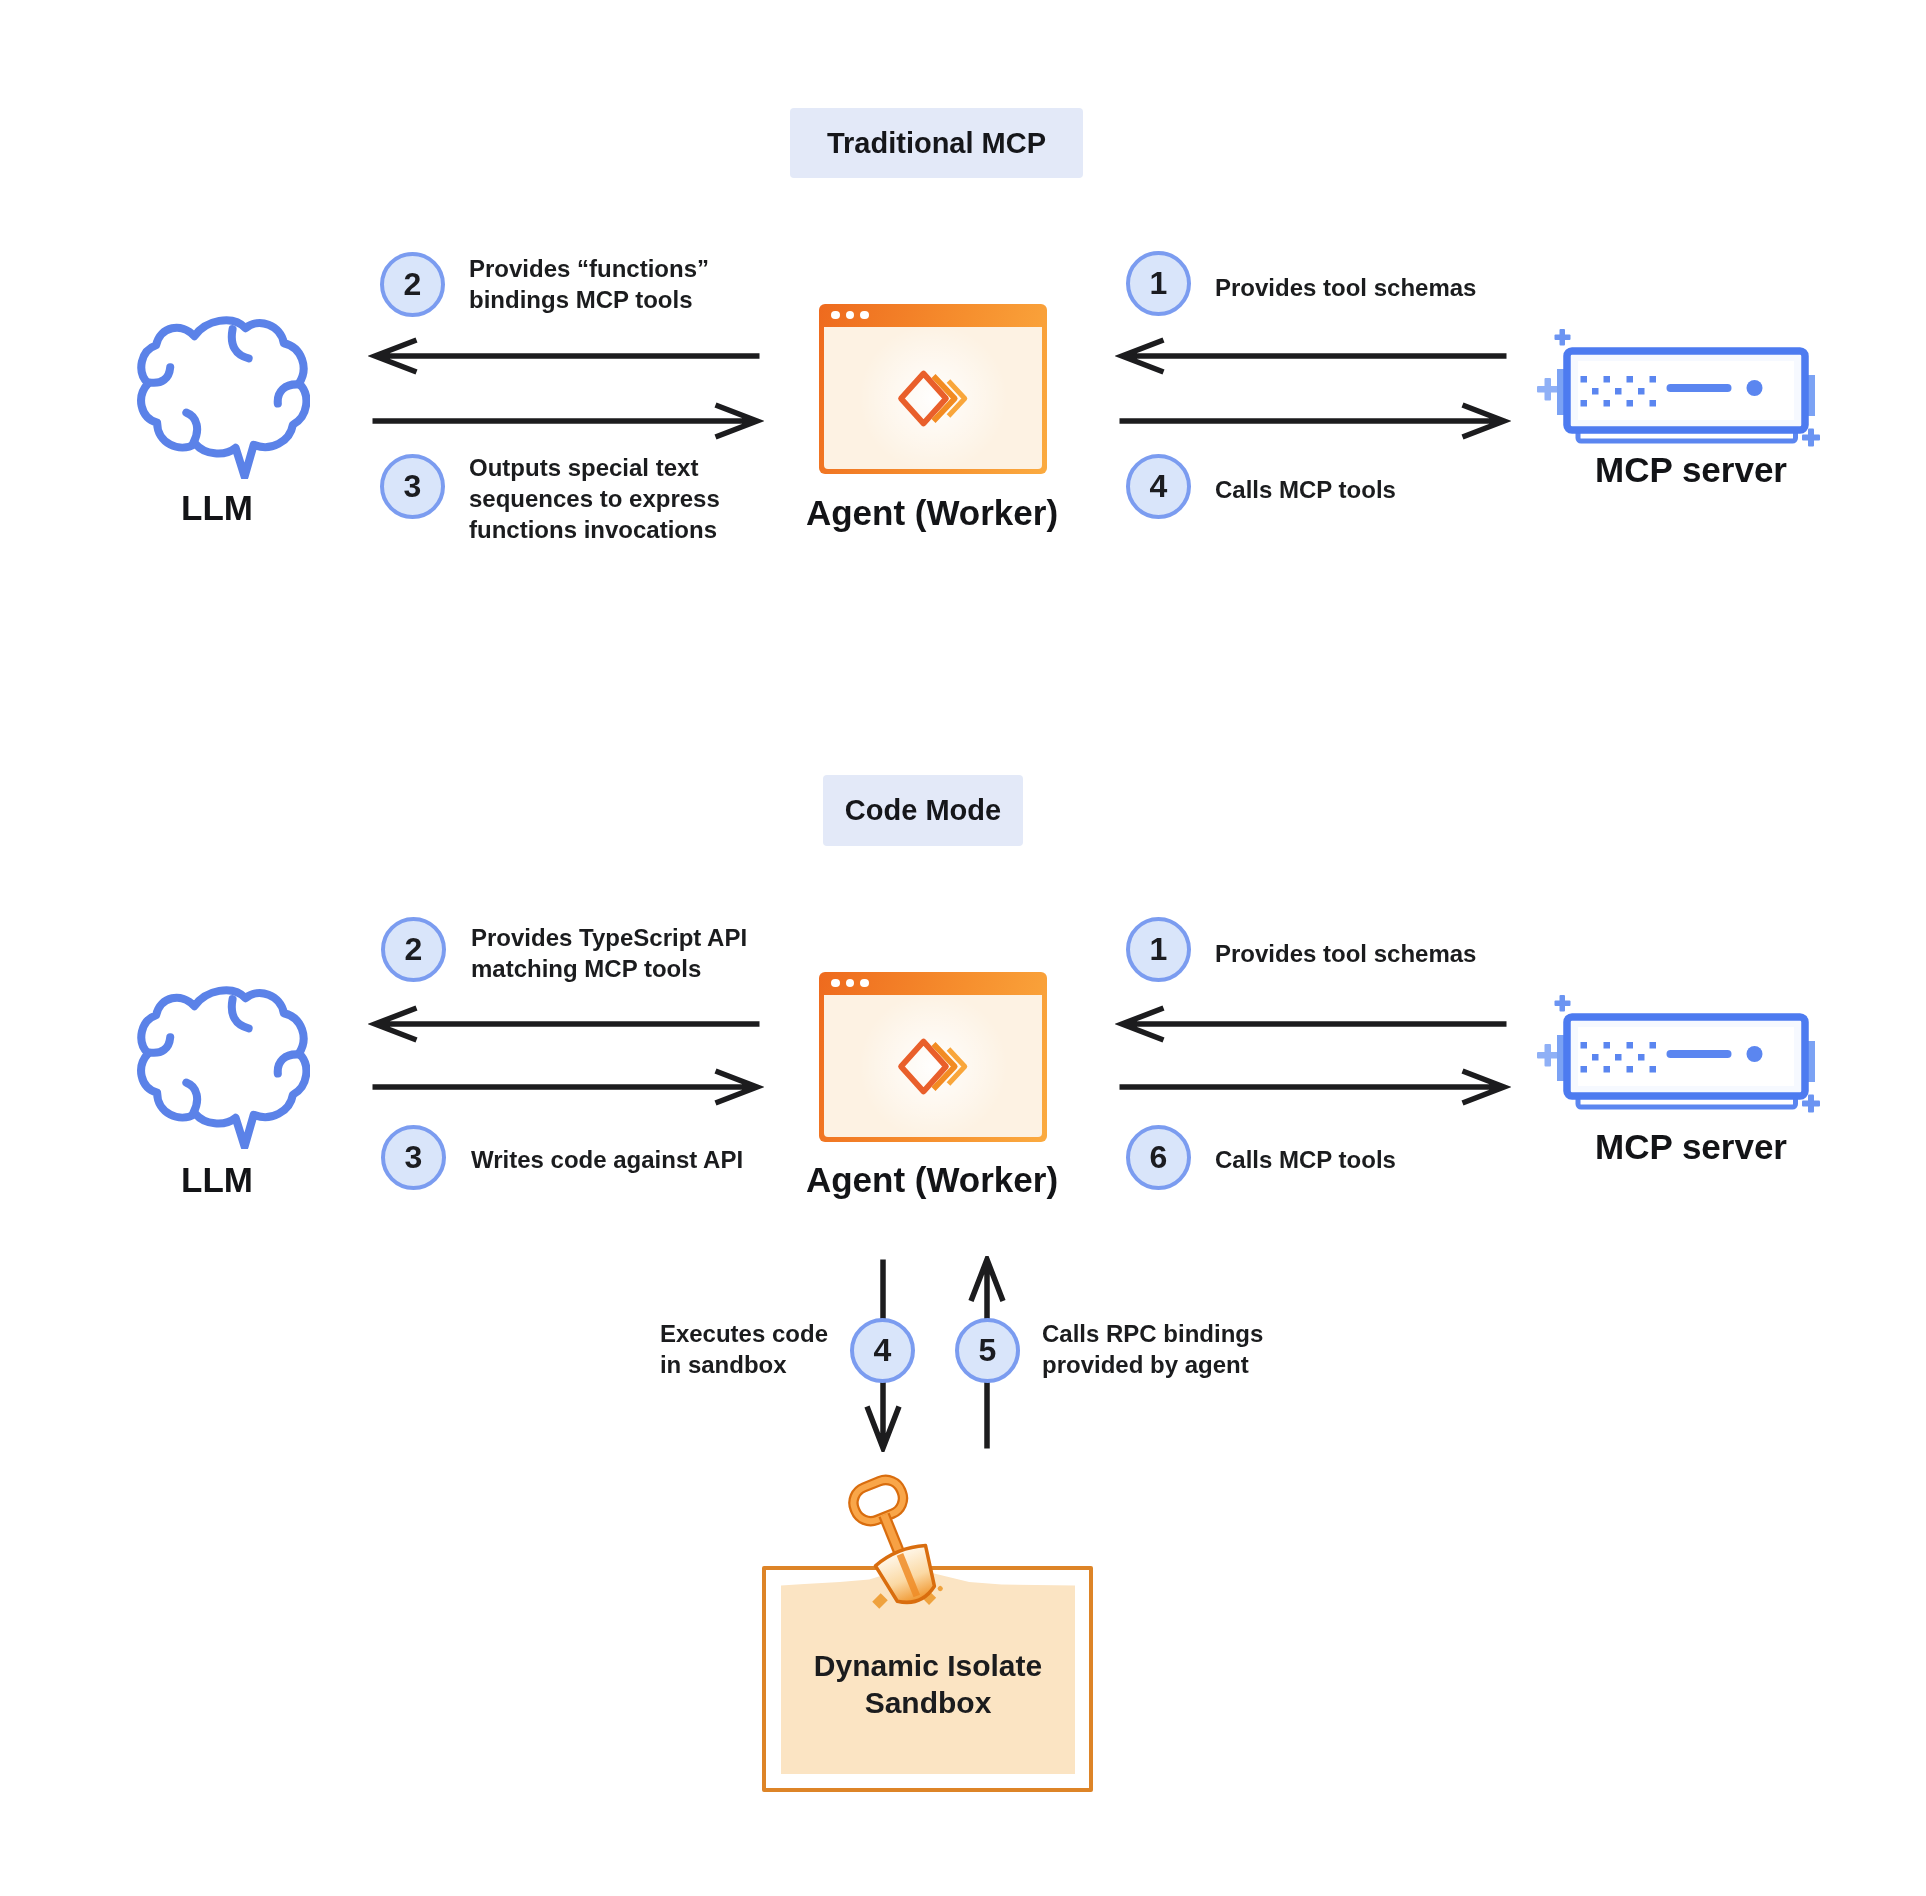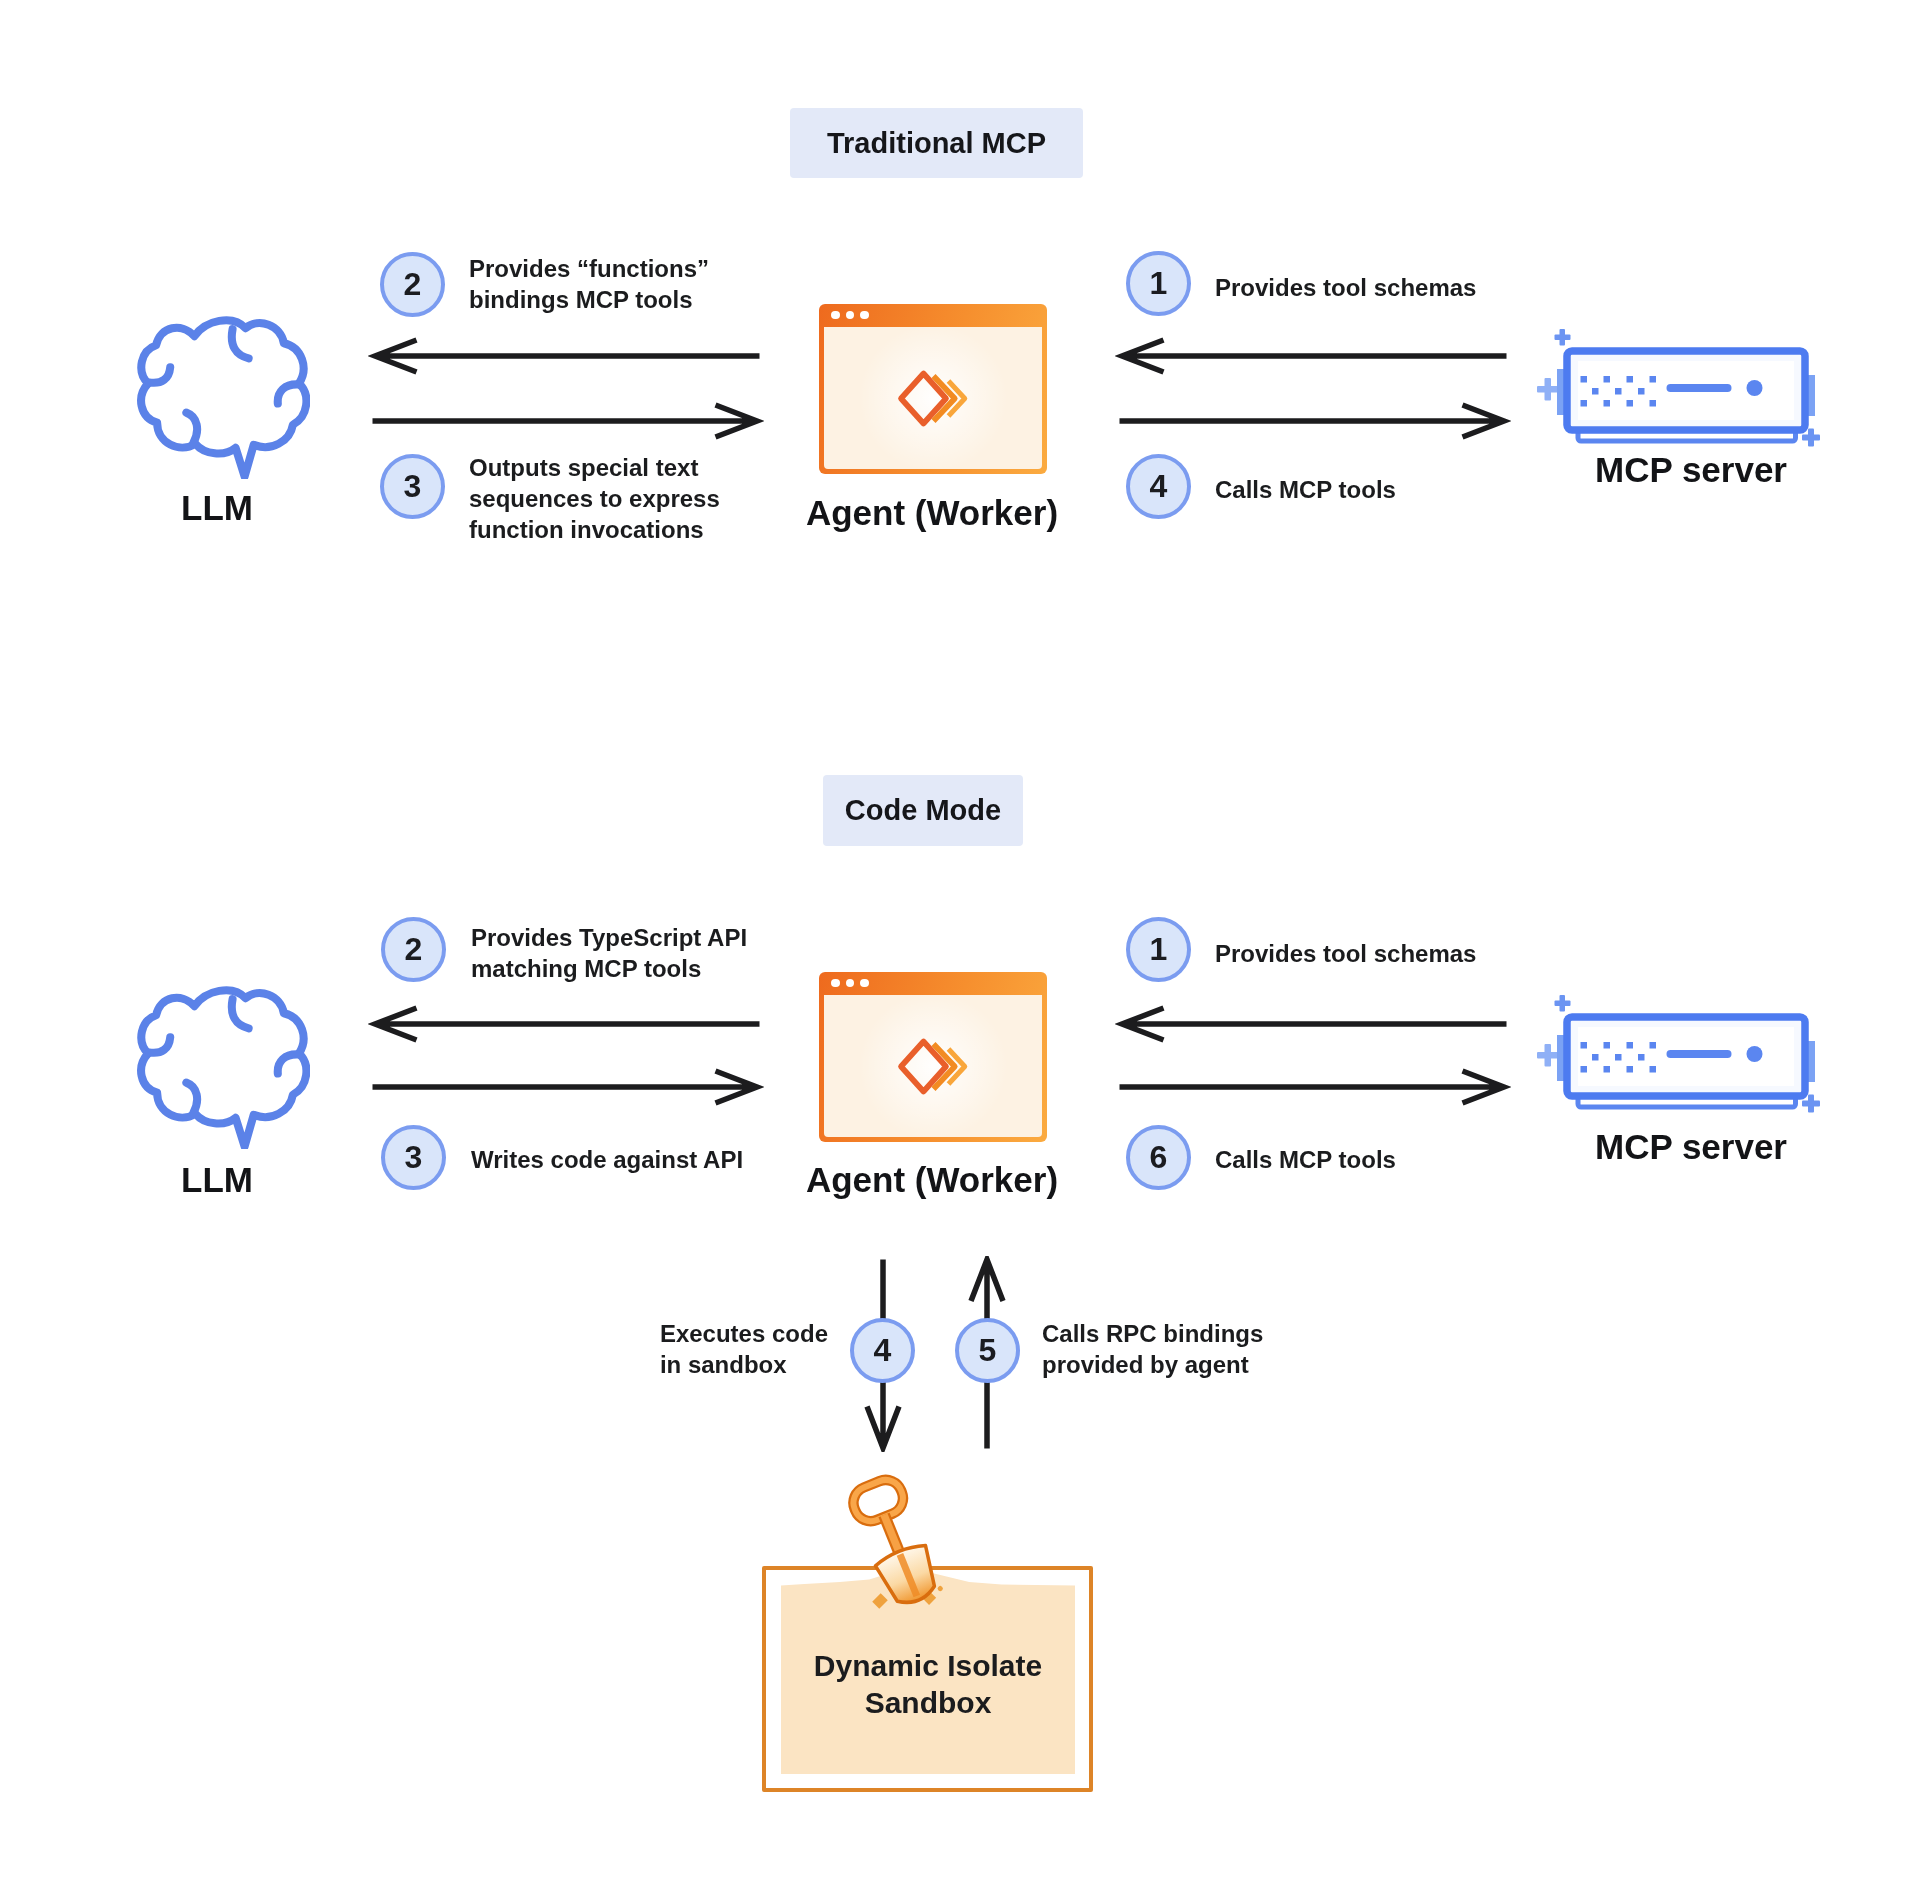--- a/index.html
+++ b/index.html
@@ -174,21 +174,21 @@
       <span>2</span>
     </div>
   <div class="lbl" style="left:469px;top:284px">Provides “functions”
 bindings MCP tools</div>
 
   <div class="badge" style="left:380px;top:454px">
       <span>3</span>
     </div>
   <div class="lbl" style="left:469px;top:498px">Outputs special text
 sequences to express
-function invocations</div>
+functions invocations</div>
 
   <div class="badge" style="left:1126px;top:251px">
       <span>1</span>
     </div>
   <div class="lbl" style="left:1215px;top:287px">Provides tool schemas</div>
 
   <div class="badge" style="left:1126px;top:454px">
       <span>4</span>
     </div>
   <div class="lbl" style="left:1215px;top:489px">Calls MCP tools</div>

